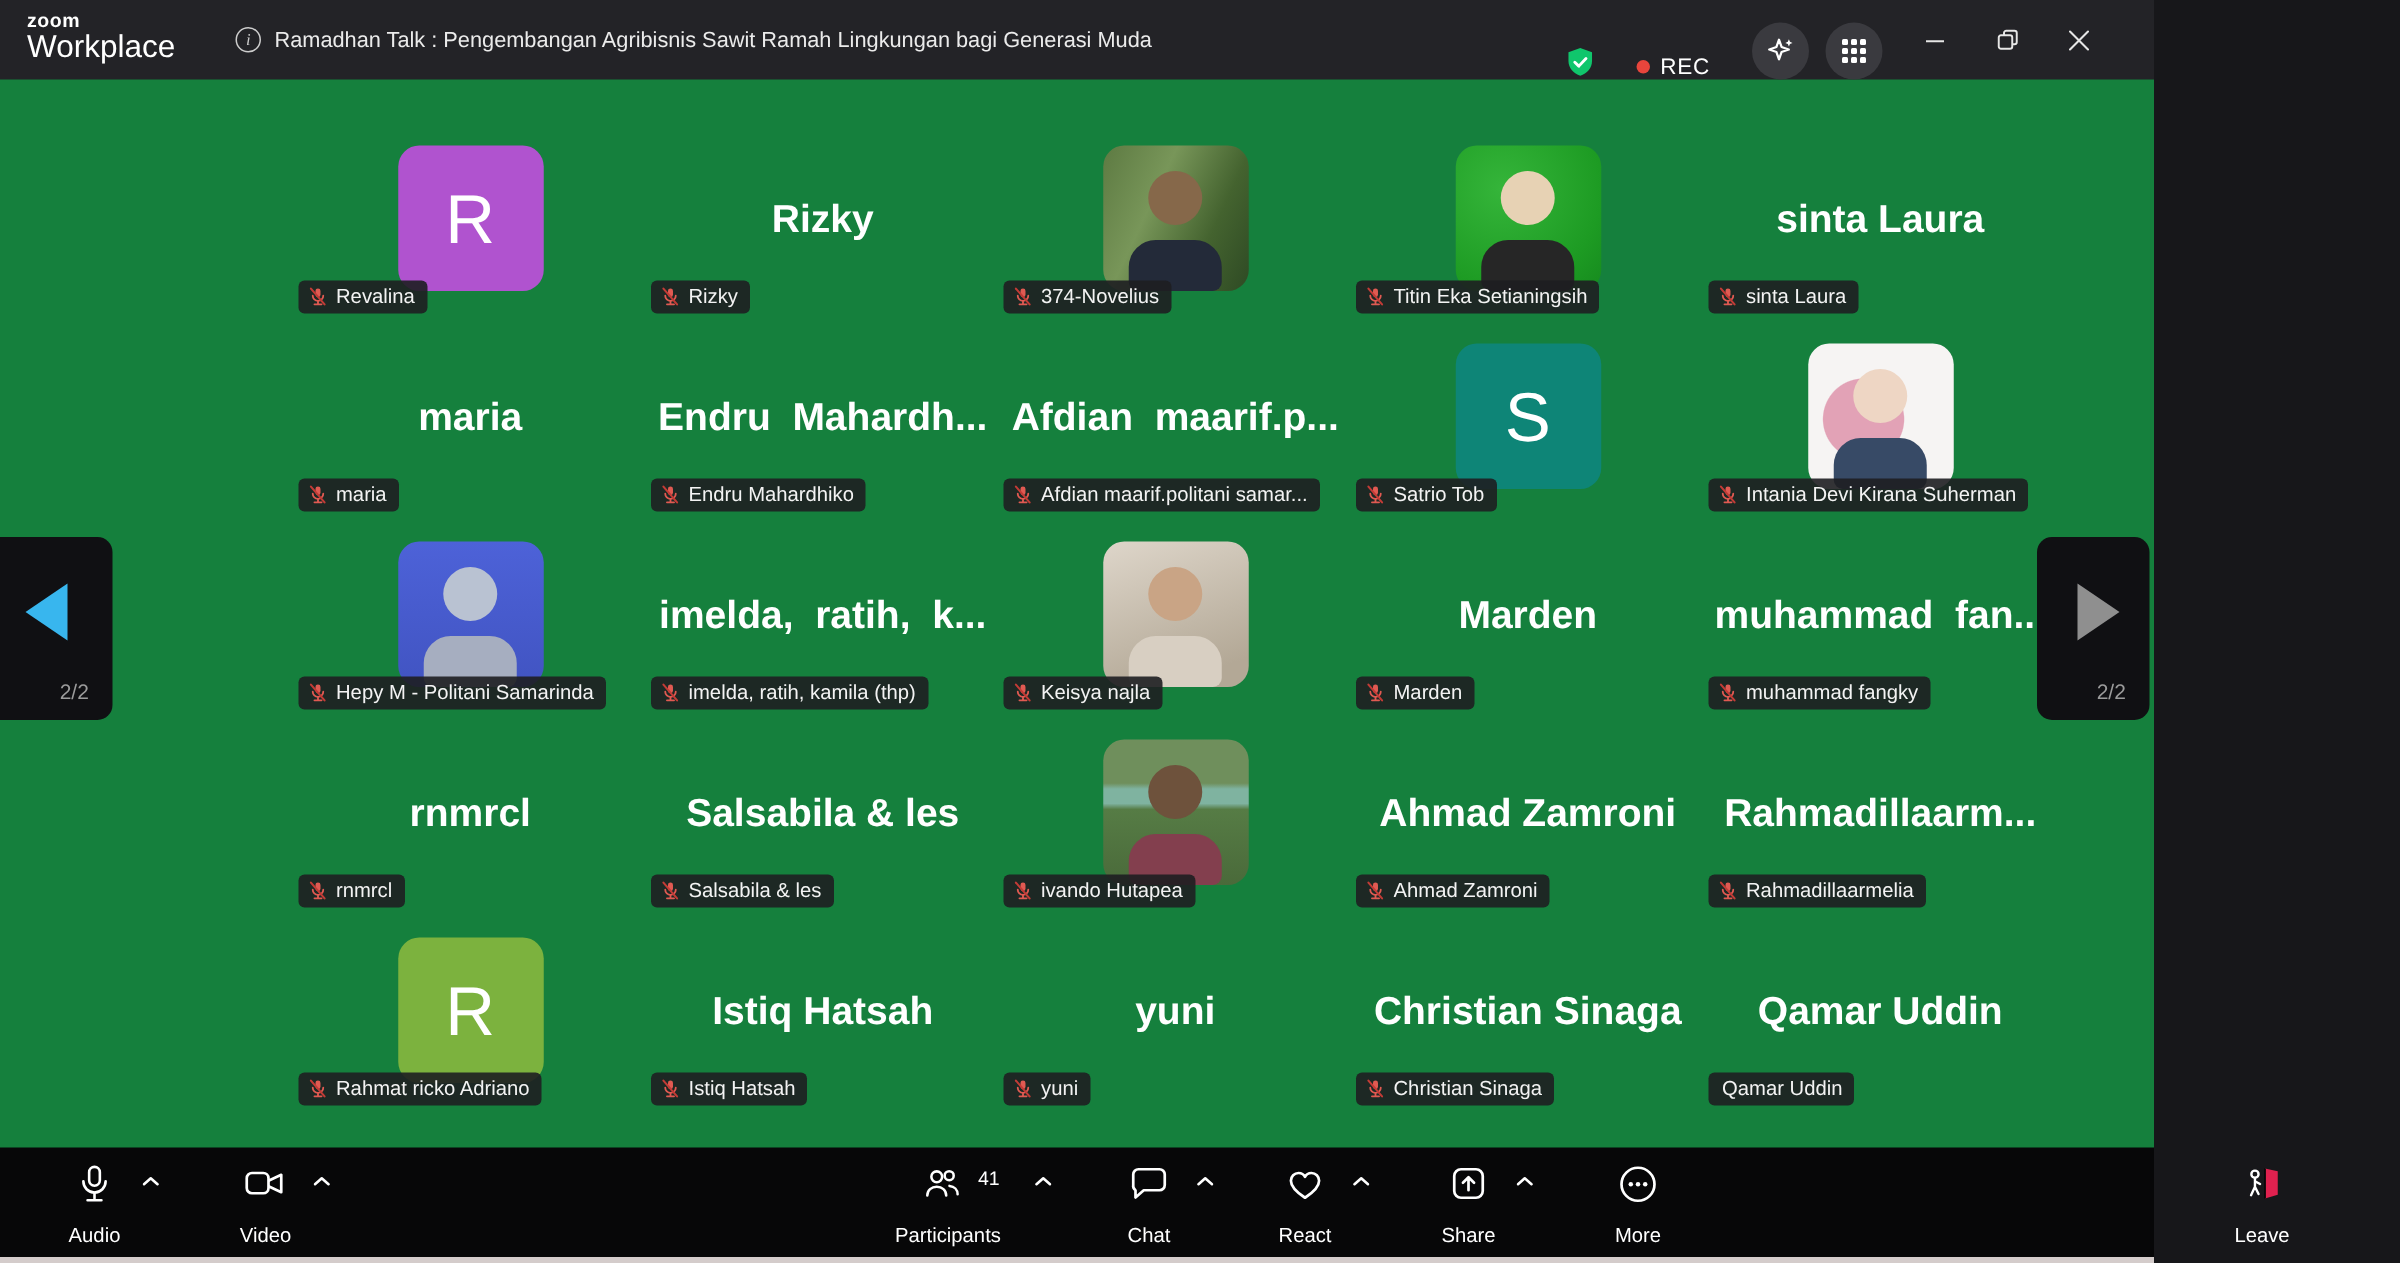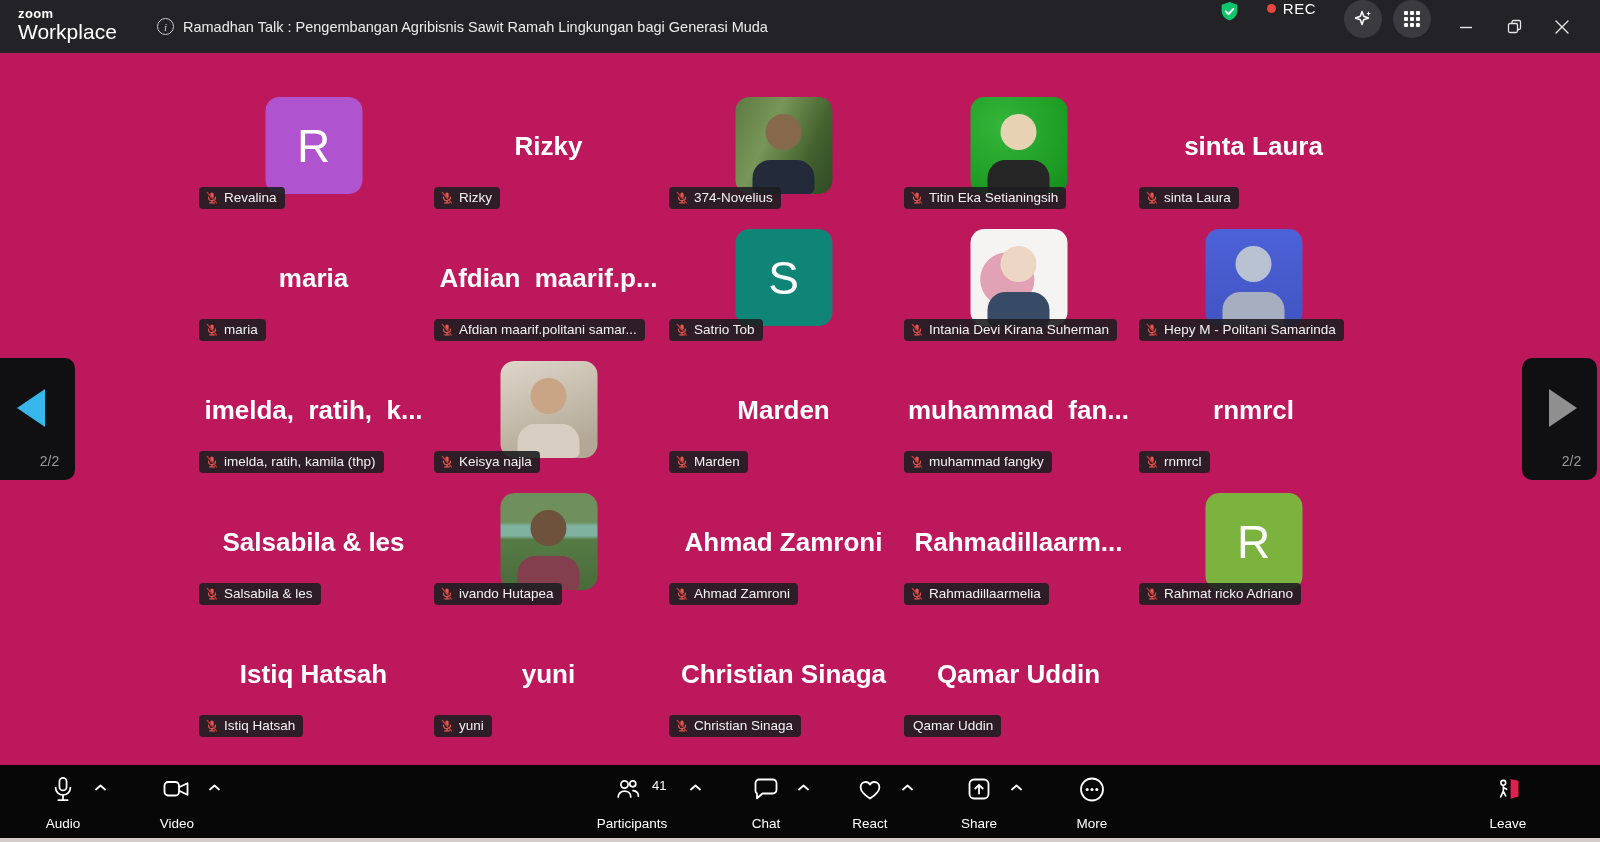--- a/index.html
+++ b/index.html
@@ -1,30 +1,30 @@
 <!DOCTYPE html>
 <html><head>
 <meta charset="utf-8">
 <style>
   * { box-sizing: border-box; margin: 0; padding: 0; }
   html,body { width:1600px; height:842px; overflow:hidden; background:#17171a;
               font-family:"Liberation Sans", sans-serif; }
-  #stage { position:relative; width:1600px; height:842px; background:#be185d; }
+  #stage { position:relative; width:1436px; height:842px; background:#15803d; }
 
   
   .topbar { position:absolute; top:0; left:0; width:100%; height:53px; background:#232327; }
   .logo { position:absolute; left:18px; top:7px; color:#fff; line-height:1.1; }
   .logo .z1 { display:block; font-size:13px; font-weight:700; letter-spacing:.4px; }
   .logo .z2 { display:block; font-size:21px; font-weight:400; margin-top:-1px; }
   .title-wrap { position:absolute; left:157px; top:0; height:53px; display:flex; align-items:center; gap:9px; }
   .info-ic { width:17px; height:17px; border:1.3px solid #cdcdcd; border-radius:50%;
              color:#cdcdcd; font-size:11px; font-style:italic; font-family:"Liberation Serif",serif;
              display:flex; align-items:center; justify-content:center; }
   .meet-title { color:#ebebeb; font-size:14.5px; }
-  .tb-right { position:absolute; right:0; top:0; height:53px; display:flex; align-items:flex-start; }
+  .tb-right { position:absolute; right:12px; top:0; height:53px; display:flex; align-items:flex-end; }
   .rec-wrap { display:flex; align-items:center; gap:7px; margin:0 28px 0 26px; }
   .rec-dot { width:9px; height:9px; border-radius:50%; background:#e8453c; }
   .rec-txt { color:#fff; font-size:15px; letter-spacing:.5px; }
   .circ-btn { width:38px; height:38px; border-radius:50%; background:#3a3a3f; display:flex;
               align-items:center; justify-content:center; margin-right:11px; }
   .win-btn { width:48px; height:53px; display:flex; align-items:center; justify-content:center; color:#e6e6e6; }
   .win-btn.close { margin-right:14px; }
 
   
   .grid { position:absolute; left:196px; top:81px; width:1177px; display:flex; flex-wrap:wrap; }
@@ -223,20 +223,33 @@
         <svg class="mic-muted" width="14" height="14" viewBox="0 0 16 16">
           <rect x="6.1" y="1.6" width="3.8" height="6.6" rx="1.9" fill="#e05a52"></rect>
           <path d="M4 7 a4 4 0 0 0 8 0" fill="none" stroke="#e05a52" stroke-width="1.4" stroke-linecap="round"></path>
           <path d="M8 11.2 v1.8 M5.3 13.6 h5.4" stroke="#e05a52" stroke-width="1.4" stroke-linecap="round"></path>
           <line x1="2.6" y1="1.6" x2="13" y2="13.6" stroke="#c23b36" stroke-width="1.6" stroke-linecap="round"></line>
         </svg>
         <span class="label-text">maria</span>
       </div>
     </div>
 
+    <div class="tile">
+      <div class="big-name">Endru  Mahardh...</div>
+
+      <div class="label-pill">
+        <svg class="mic-muted" width="14" height="14" viewBox="0 0 16 16">
+          <rect x="6.1" y="1.6" width="3.8" height="6.6" rx="1.9" fill="#e05a52"></rect>
+          <path d="M4 7 a4 4 0 0 0 8 0" fill="none" stroke="#e05a52" stroke-width="1.4" stroke-linecap="round"></path>
+          <path d="M8 11.2 v1.8 M5.3 13.6 h5.4" stroke="#e05a52" stroke-width="1.4" stroke-linecap="round"></path>
+          <line x1="2.6" y1="1.6" x2="13" y2="13.6" stroke="#c23b36" stroke-width="1.6" stroke-linecap="round"></line>
+        </svg>
+        <span class="label-text">Endru Mahardhiko</span>
+      </div>
+    </div>
 
     <div class="tile">
       <div class="big-name">Afdian  maarif.p...</div>
 
       <div class="label-pill">
         <svg class="mic-muted" width="14" height="14" viewBox="0 0 16 16">
           <rect x="6.1" y="1.6" width="3.8" height="6.6" rx="1.9" fill="#e05a52"></rect>
           <path d="M4 7 a4 4 0 0 0 8 0" fill="none" stroke="#e05a52" stroke-width="1.4" stroke-linecap="round"></path>
           <path d="M8 11.2 v1.8 M5.3 13.6 h5.4" stroke="#e05a52" stroke-width="1.4" stroke-linecap="round"></path>
           <line x1="2.6" y1="1.6" x2="13" y2="13.6" stroke="#c23b36" stroke-width="1.6" stroke-linecap="round"></line>

